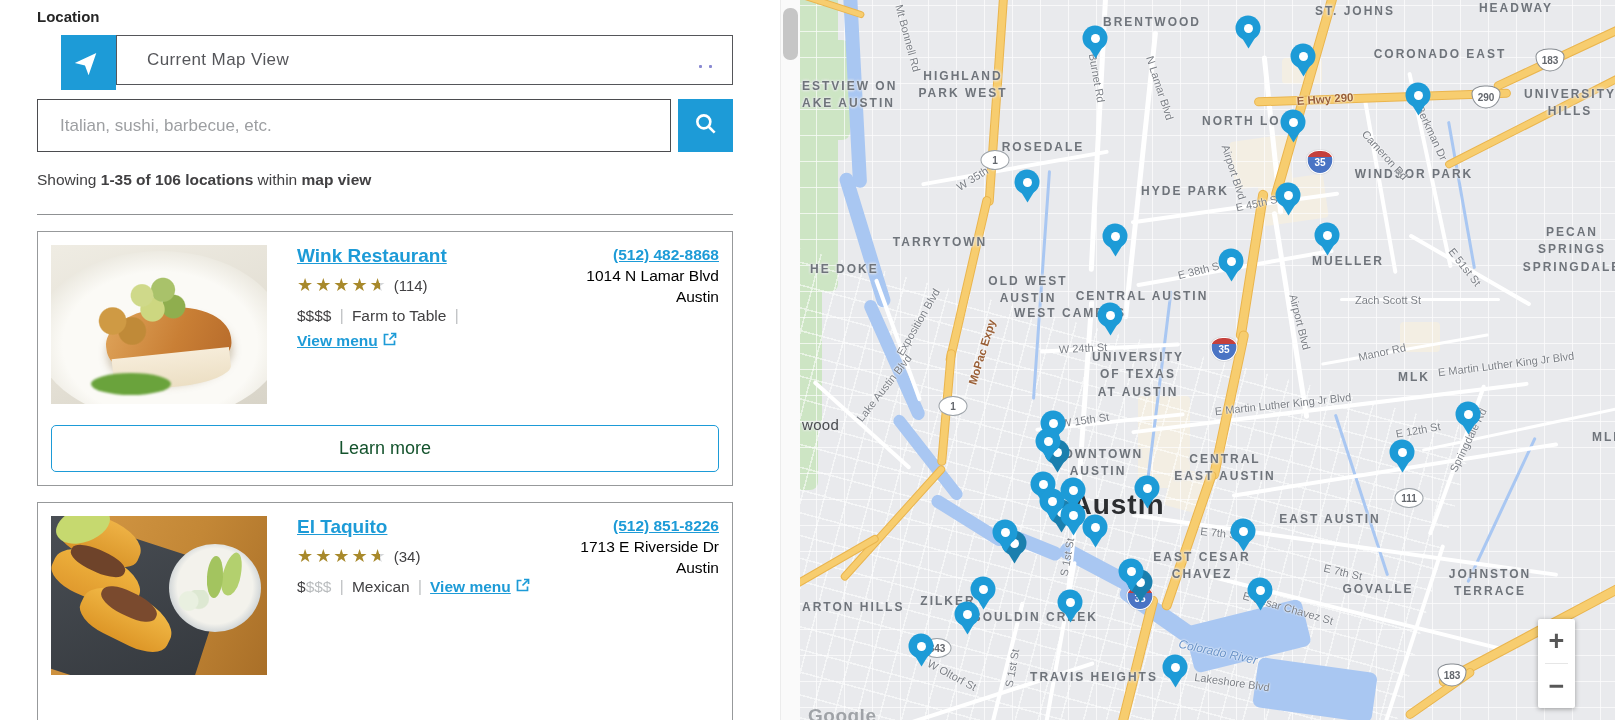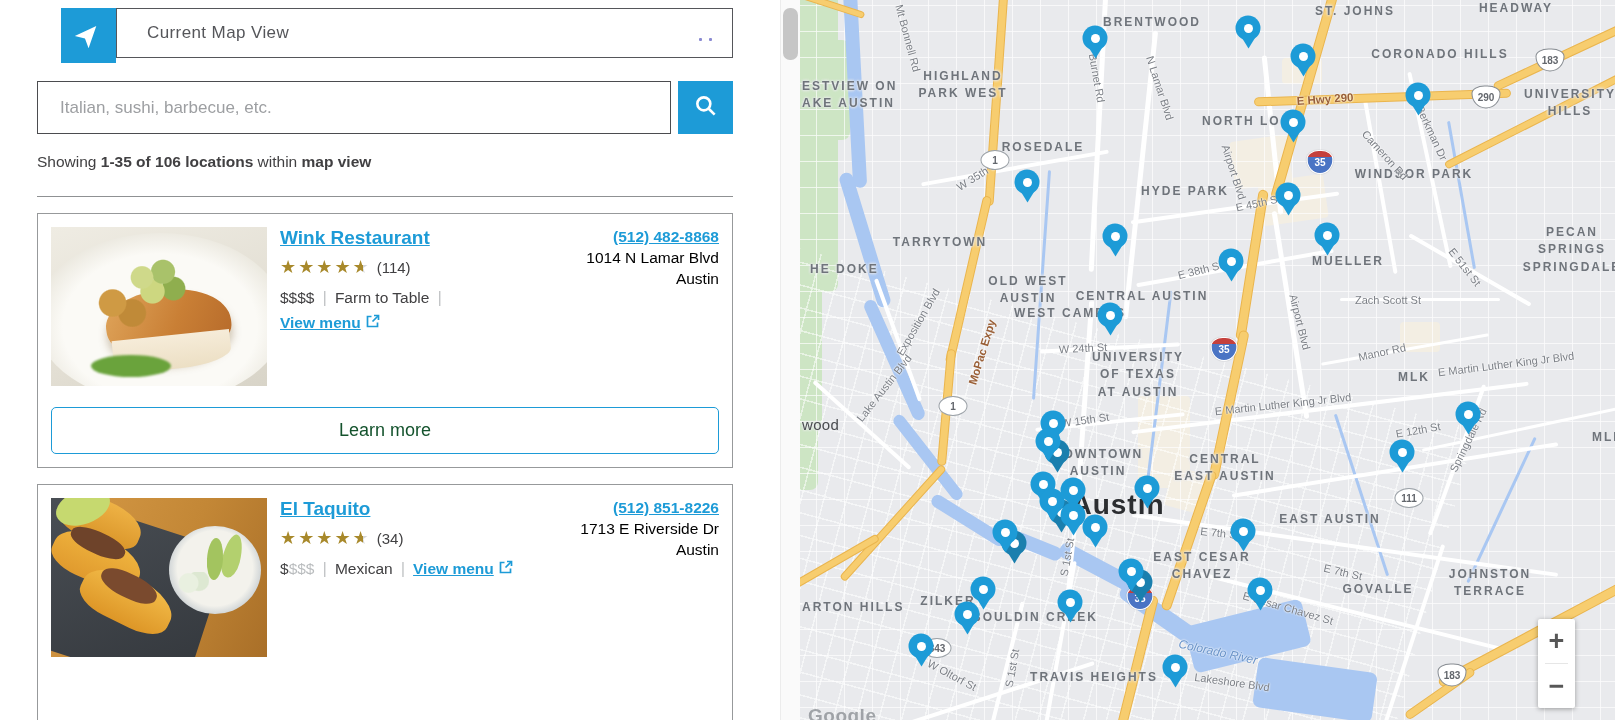--- a/index.html
+++ b/index.html
@@ -13,39 +13,39 @@
   .loc-row{display:flex;align-items:flex-start;height:55px;margin-bottom:0;margin-left:24px;}
   .nav-btn{width:55px;height:55px;background:#1d9bd7;display:flex;align-items:center;
            justify-content:center;cursor:pointer;flex:none;}
   .nav-btn svg{transform:rotate(40deg);}
   .loc-input{position:relative;flex:1;height:48px;border:1px solid #55565a;}
   .loc-input input{width:100%;height:100%;border:0;outline:none;padding:0 30px;box-sizing:border-box;
            font-size:17px;color:#55565a;letter-spacing:.4px;font-family:"Liberation Sans",sans-serif;background:transparent;}
   .dots{position:absolute;right:20px;top:29px;display:flex;gap:7px;}
   .dots i{width:3px;height:3px;background:#8a8ad2;border-radius:1px;}
   .sec{margin-top:18px;}
-  .search-row{display:flex;margin-top:18px;}
+  .search-row{display:flex;margin-top:9px;}
   .cuisine-input{flex:1;height:51px;border:1px solid #4b4c4f;}
   .cuisine-input input{width:100%;height:100%;border:0;outline:none;padding:0 22px;box-sizing:border-box;
            font-size:17px;color:#55565a;font-family:"Liberation Sans",sans-serif;}
   .cuisine-input input::placeholder{color:#9d9fa2;opacity:1;}
   .search-btn{width:55px;height:53px;background:#1d9bd7;border:0;margin-left:7px;cursor:pointer;
            display:flex;align-items:center;justify-content:center;}
   .results{margin-top:19px;font-size:15.5px;color:#414042;}
   .results b{font-weight:bold;}
   .chips{margin-top:21px;display:flex;gap:9px;}
   .chip{height:41px;border:1px solid #1d9bd7;border-radius:5px;background:#fff;color:#1d9bd7;
         font-size:15px;display:flex;align-items:center;padding:0 16px;gap:8px;cursor:pointer;
         font-family:"Liberation Sans",sans-serif;}
   .divider{margin-top:25px;border-top:1px solid #8f9193;width:696px;}
   .card{margin-top:16px;border:1px solid #97999b;width:696px;box-sizing:border-box;
         padding:13px;position:relative;height:255px;}
   .card-top{display:flex;}
   .thumb{width:216px;height:159px;flex:none;position:relative;overflow:hidden;}
-  .mid{margin-left:13px;width:290px;}
+  .mid{margin-left:30px;width:290px;}
   .rest-name{font-size:19px;font-weight:bold;color:#1d9bd7;text-decoration:underline;cursor:pointer;
         display:inline-block;}
   .stars-row{margin-top:7px;display:flex;align-items:center;}
   .star{font-size:18px;color:#a8892b;letter-spacing:2px;}
   .star.half{background:linear-gradient(90deg,#a8892b 55%,#d4d6d8 55%);
         -webkit-background-clip:text;background-clip:text;color:transparent;}
   .rev-count{font-size:15px;color:#414042;margin-left:6px;}
   .price-row{margin-top:10px;font-size:15.5px;color:#414042;display:flex;align-items:center;flex-wrap:wrap;}
   .price-in{color:#b9bcbe;}
   .sep{color:#c3c5c7;padding:0 8px;font-size:17px;font-weight:300;}
@@ -128,20 +128,21 @@
      color:#575757;cursor:pointer;font-weight:bold;}
   .zdiv{height:1px;background:#e6e6e6;margin:0 7px;}
   .gwm{position:absolute;left:8px;bottom:-7px;z-index:10;font-size:19px;font-weight:bold;
      color:#8d9196;opacity:.8;letter-spacing:.5px;}
 </style>
 </head>
 <body>
 
 <div class="panel">
   <div class="content">
+    <div class="field-label">Location</div>
     <div class="loc-row">
       <div class="nav-btn">
         <span>
           <svg width="24" height="24" viewBox="0 0 22 22" style="transform:rotate(42deg)">
             <polygon points="11,1 19.5,21 11,16.5 2.5,21" fill="#ffffff"></polygon>
           </svg>
         </span>
       </div>
       <div class="loc-input">
         <input type="text" value="Current Map View" style="">
@@ -344,21 +345,21 @@
       <div class="geo hwy" style="left: 688px; top: 52px; width: 150px; height: 7px; transform: rotate(-25deg);"></div>
       <div class="geo hwy" style="left: 635px; top: 115px; width: 210px; height: 6px; transform: rotate(-27deg);"></div>
       <div class="geo hwy" style="left: 628px; top: 630px; width: 210px; height: 8px; transform: rotate(-28deg);"></div>
       <div class="geo hwy" style="left: 600px; top: 690px; width: 80px; height: 7px; transform: rotate(-35deg);"></div>
       <div class="geo hwy" style="left: -5px; top: 2px; width: 70px; height: 5px; transform: rotate(18deg);"></div>
     </div>
   <div id="labelLayer">
       <div class="arealbl" style="left: 352px; top: 23px;">BRENTWOOD</div>
       <div class="arealbl" style="left: 555px; top: 12px;">ST. JOHNS</div>
       <div class="arealbl" style="left: 716px; top: 9px;">HEADWAY</div>
-      <div class="arealbl" style="left: 640px; top: 55px;">CORONADO HILLS</div>
+      <div class="arealbl" style="left: 640px; top: 55px;">CORONADO EAST</div>
       <div class="arealbl la" style="left: 2px; top: 95px;">ESTVIEW ON
 AKE AUSTIN</div>
       <div class="arealbl" style="left: 163px; top: 85px;">HIGHLAND
 PARK WEST</div>
       <div class="arealbl" style="left: 452px; top: 122px;">NORTH LOOP</div>
       <div class="arealbl" style="left: 770px; top: 103px;">UNIVERSITY
 HILLS</div>
       <div class="arealbl" style="left: 243px; top: 148px;">ROSEDALE</div>
       <div class="arealbl" style="left: 385px; top: 192px;">HYDE PARK</div>
       <div class="arealbl" style="left: 614px; top: 175px;">WINDSOR PARK</div>

